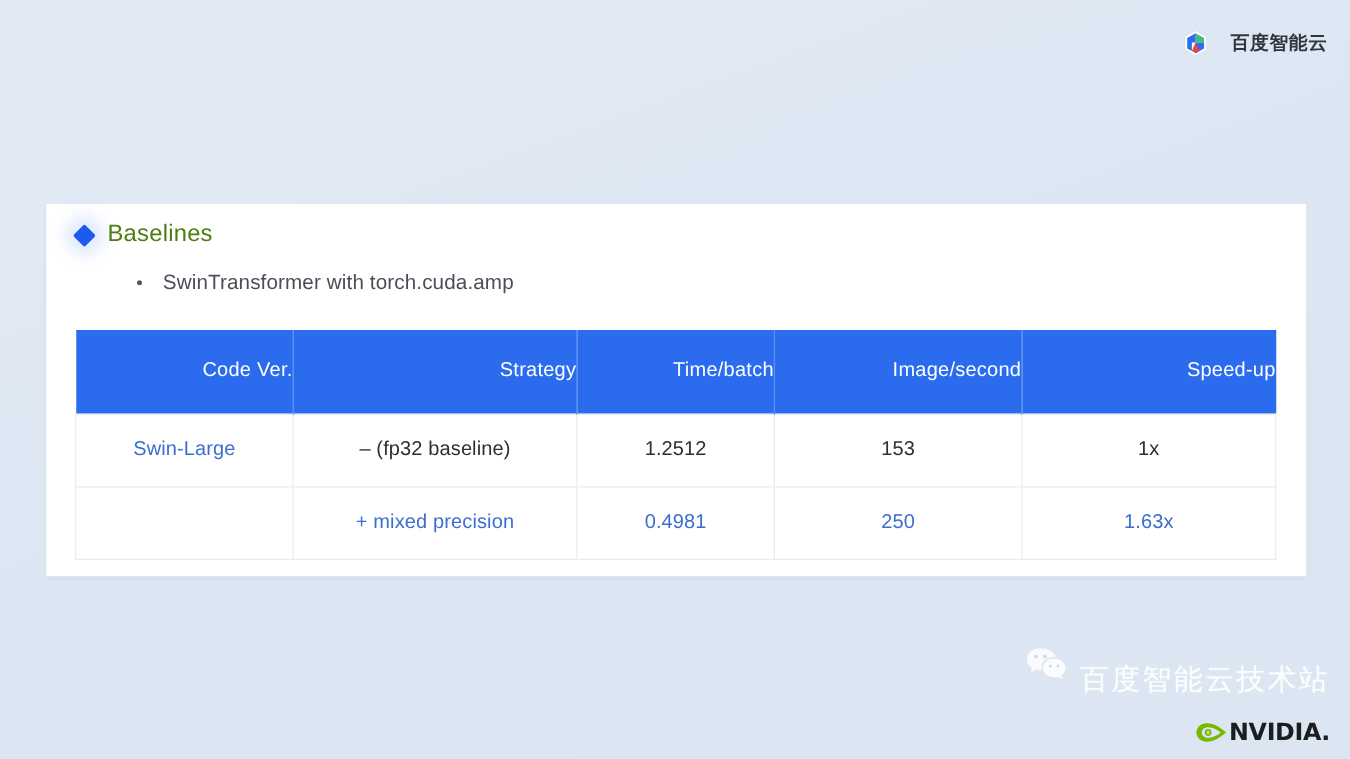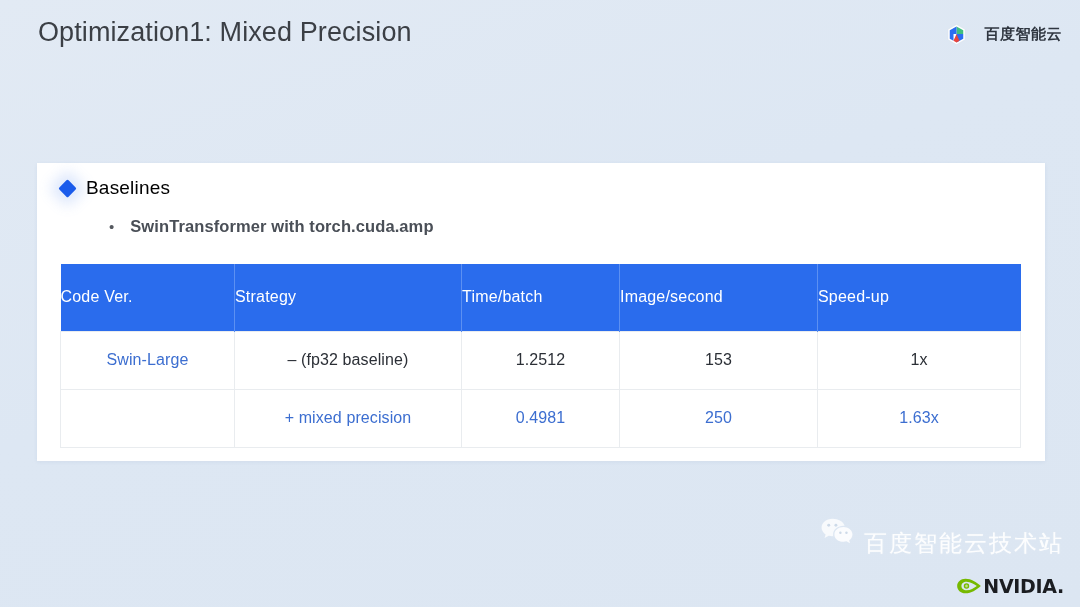--- a/index.html
+++ b/index.html
@@ -82,21 +82,21 @@
     width: 13px;
     height: 13px;
     background: #1a5beb;
     transform: rotate(45deg);
     border-radius: 1.5px;
     box-shadow: 0 0 13px 7px rgba(105, 150, 240, 0.22);
     flex: none;
   }
   .bullet-title {
     font-size: 19px;
-    color: #000000;
+    color: #4d7c0f;
     font-weight: 400;
     letter-spacing: 0.2px;
   }
 
   .sub-bullet-row {
     position: absolute;
     left: 72px;
     top: 54px;
     display: flex;
     align-items: baseline;
@@ -104,39 +104,38 @@
   }
   .dot-bullet {
     font-size: 15px;
     color: #55595f;
     line-height: 1;
   }
   .sub-bullet-text {
     font-size: 16.5px;
     color: #4a4f57;
     letter-spacing: 0.1px;
-    font-weight: bold;
   }
 
   
   .perf-table {
     position: absolute;
     left: 23px;
     top: 101px;
     width: 960px;
     border-collapse: collapse;
     table-layout: fixed;
   }
   .perf-table th {
     background: #2a6ced;
     color: #ffffff;
     font-size: 16px;
     font-weight: 400;
     height: 67px;
-    text-align: left;
+    text-align: right;
     border-right: 1px solid #5c90f2;
     letter-spacing: 0.2px;
   }
   .perf-table th:last-child { border-right: none; }
 
   .perf-table td {
     height: 58px;
     text-align: center;
     font-size: 16px;
     color: #2b2f36;
@@ -190,21 +189,20 @@
     letter-spacing: -0.3px;
     white-space: nowrap;
     font-family: "DejaVu Sans", sans-serif;
   }
 </style>
 </head>
 <body>
 
 <div class="slide">
 
-  <div class="slide-title">Optimization1: Mixed Precision</div>
 
   <div class="brand-topright">
     <span class="hex-mark">
       <svg viewBox="0 0 38 42" width="19" height="21" xmlns="http://www.w3.org/2000/svg">
         <path d="M19 1 L36 10.5 L36 31.5 L19 41 L2 31.5 L2 10.5 Z" fill="#ffffff" stroke="#d8e0ea" stroke-width="1"></path>
         <path d="M19 5 L32.5 12.6 L32.5 20 L19 20 Z" fill="#3fbf7f"></path>
         <path d="M19 5 L5.5 12.6 L5.5 29.4 L13 33.6 L13 20 L19 20 Z" fill="#2b6ef0"></path>
         <path d="M19 20 L32.5 20 L32.5 29.4 L19 37 Z" fill="#2b6ef0"></path>
         <path d="M19 20 L13 33.6 L19 37 L25 33.6 Z" fill="#e8453c"></path>
       </svg>

